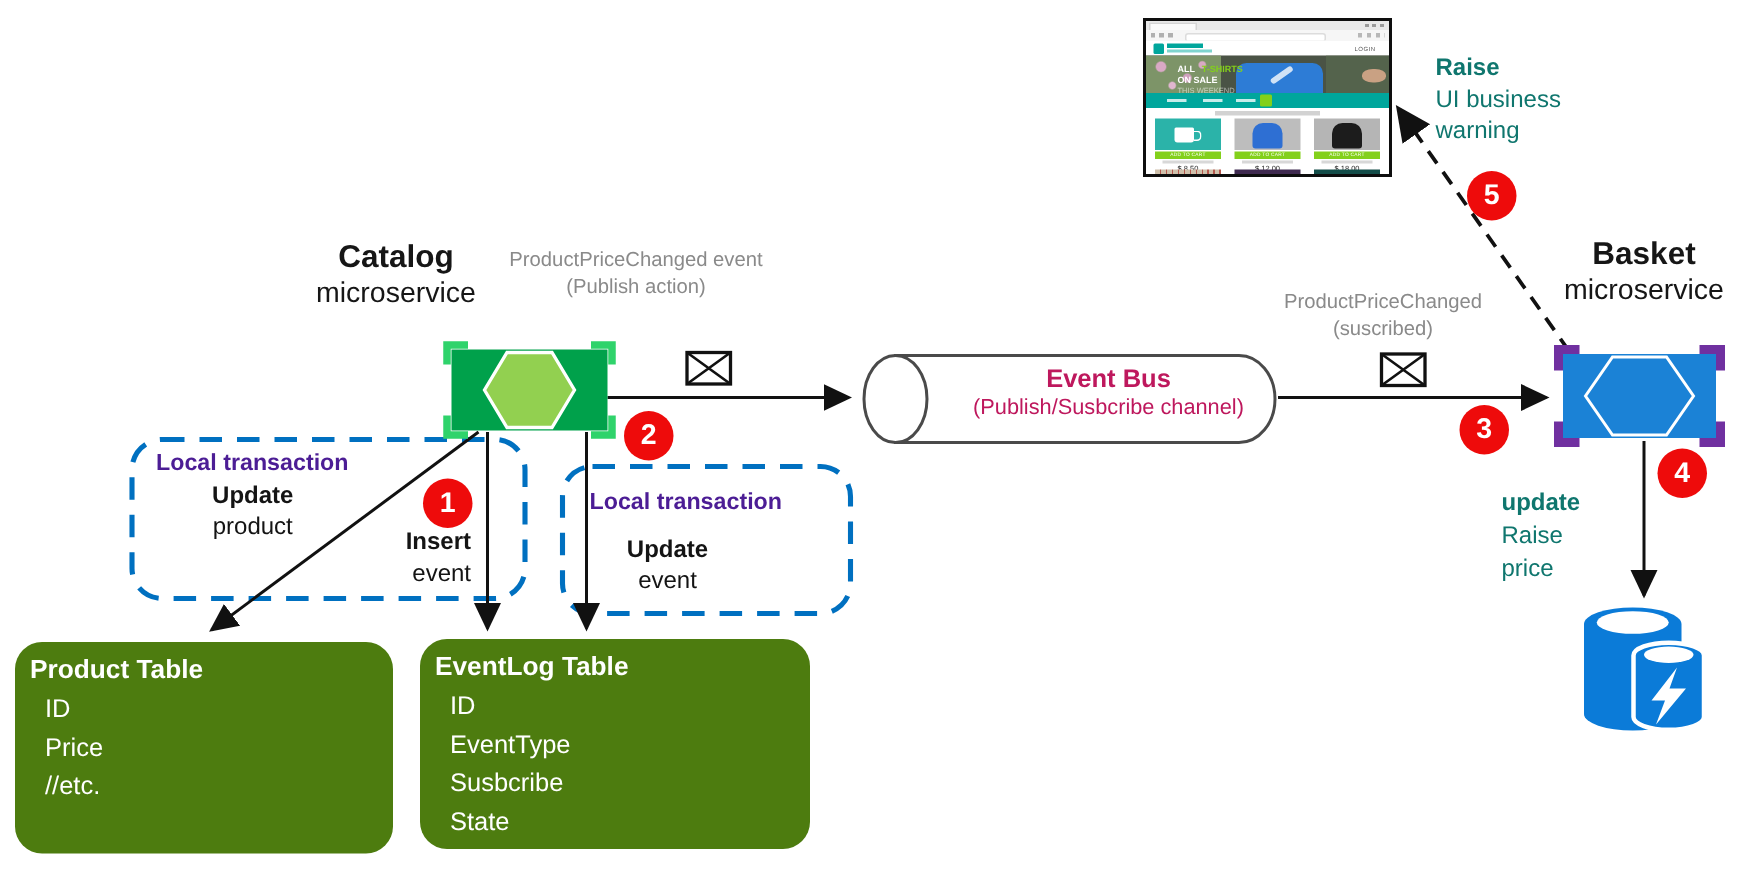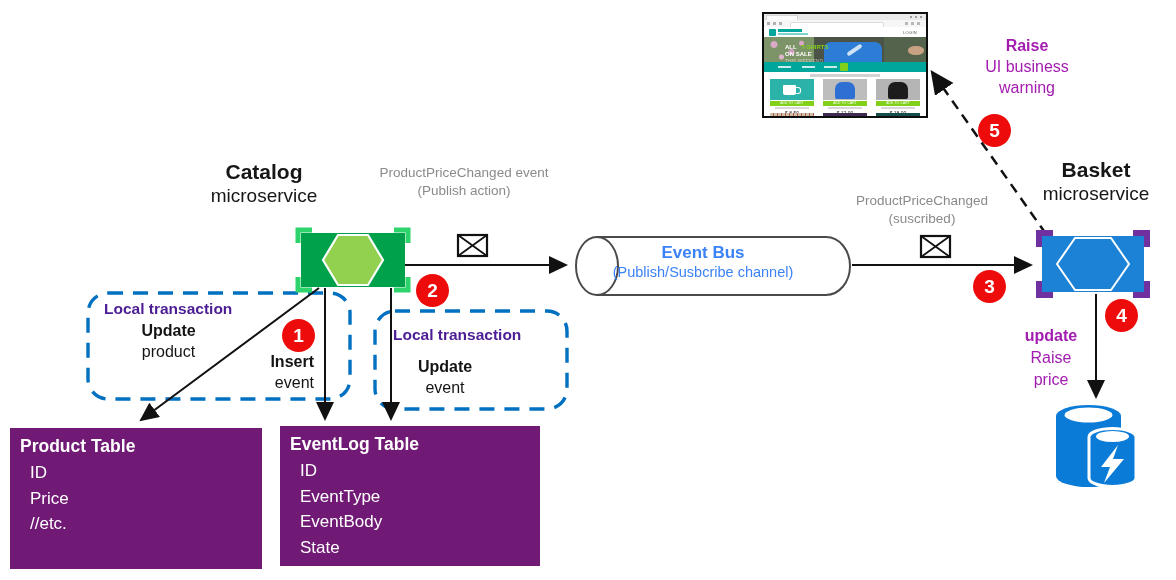--- a/index.html
+++ b/index.html
@@ -7,41 +7,41 @@
           font-family:"Liberation Sans",sans-serif;overflow:hidden;}
   .abs{position:absolute;}
 
   
   .svclabel{position:absolute;text-align:center;color:#161616;}
   .svclabel .t{font-size:21px;font-weight:bold;line-height:26px;}
   .svclabel .s{font-size:19px;line-height:22px;}
 
   .graylabel{position:absolute;text-align:center;color:#8a8a8a;font-size:13.5px;line-height:17.5px;}
 
-  .note{position:absolute;text-align:center;color:#a21caf;font-size:16px;line-height:21px;}
+  .note{position:absolute;text-align:left;color:#0f766e;font-size:16px;line-height:21px;}
   .note .b{font-weight:bold;}
 
   
   .step{position:absolute;width:33px;height:33px;border-radius:50%;background:#ee0b0b;
         color:#fff;font-weight:bold;font-size:19px;display:flex;align-items:center;
         justify-content:center;z-index:6;}
 
   
-  #eventbus-label{position:absolute;left:579px;top:243px;width:248px;text-align:center;color:#3b82f6;z-index:3;}
+  #eventbus-label{position:absolute;left:615px;top:243px;width:248px;text-align:center;color:#be185d;z-index:3;}
   #eventbus-label .t{font-size:17px;font-weight:bold;line-height:20px;}
   #eventbus-label .s{font-size:14.5px;line-height:18px;}
 
   
   .lt-title{position:absolute;color:#4c1d95;font-weight:bold;font-size:15.5px;white-space:nowrap;z-index:3;}
   .action{position:absolute;text-align:center;font-size:16px;line-height:21px;color:#141414;z-index:3;}
   .action .v{font-weight:bold;display:block;}
   .action .o{display:block;}
 
   
-  .blacktable{position:absolute;background:#701a75;color:#fff;z-index:2;}
+  .blacktable{position:absolute;background:#4d7c0f;color:#fff;z-index:2;border-radius:18px;}
   .blacktable .tt{font-size:17.5px;font-weight:bold;padding:8px 0 3px 10px;}
   .blacktable .tr{font-size:17px;line-height:25.5px;padding-left:20px;}
 
   
   #site{position:absolute;left:762px;top:12px;width:166px;height:106px;background:#fff;
         border:2px solid #0e0e0e;box-sizing:border-box;z-index:4;}
   #site .chrome{position:absolute;left:0;top:0;width:162px;height:6px;background:#e9e9e9;}
   #site .tab{position:absolute;left:2px;top:1px;width:30px;height:5px;background:#fbfbfb;border:0.5px solid #d5d5d5;}
   #site .winbtns{position:absolute;right:2px;top:1.5px;width:14px;height:2.5px;
         background:repeating-linear-gradient(90deg,#9a9a9a 0 2.5px,transparent 2.5px 5px);}
@@ -155,21 +155,21 @@
 
   <div class="svclabel" style="left:174px;top:159px;width:180px;z-index:3;">
     <div class="t">Catalog</div>
     <div class="s">microservice</div>
   </div>
   <div class="svclabel" style="left:1006px;top:157px;width:180px;z-index:3;">
     <div class="t">Basket</div>
     <div class="s">microservice</div>
   </div>
 
-  <div class="graylabel" style="left:334px;top:164px;width:180px;z-index:3;margin-left:40px;">
+  <div class="graylabel" style="left:334px;top:164px;width:180px;z-index:3;">
     <div>ProductPriceChanged event</div>
     <div>(Publish action)</div>
   </div>
   <div class="graylabel" style="left:832px;top:192px;width:180px;z-index:3;">
     <div>ProductPriceChanged</div>
     <div>(suscribed)</div>
   </div>
 
   <div id="eventbus-label">
     <div class="t">Event Bus</div>
@@ -224,21 +224,21 @@
     <div class="tt">Product Table</div>
     <div class="tr">ID</div>
     <div class="tr">Price</div>
     <div class="tr">//etc.</div>
   </div>
 
   <div class="blacktable" style="left:280px;top:426px;width:260px;height:140px;">
     <div class="tt">EventLog Table</div>
     <div class="tr">ID</div>
     <div class="tr">EventType</div>
-    <div class="tr">EventBody</div>
+    <div class="tr">Susbcribe</div>
     <div class="tr">State</div>
   </div>
 
   <div id="site">
     <div class="chrome">
       <div class="tab"></div>
       <div class="winbtns"></div>
     </div>
     <div class="addr">
       <div class="navarrows"></div>

